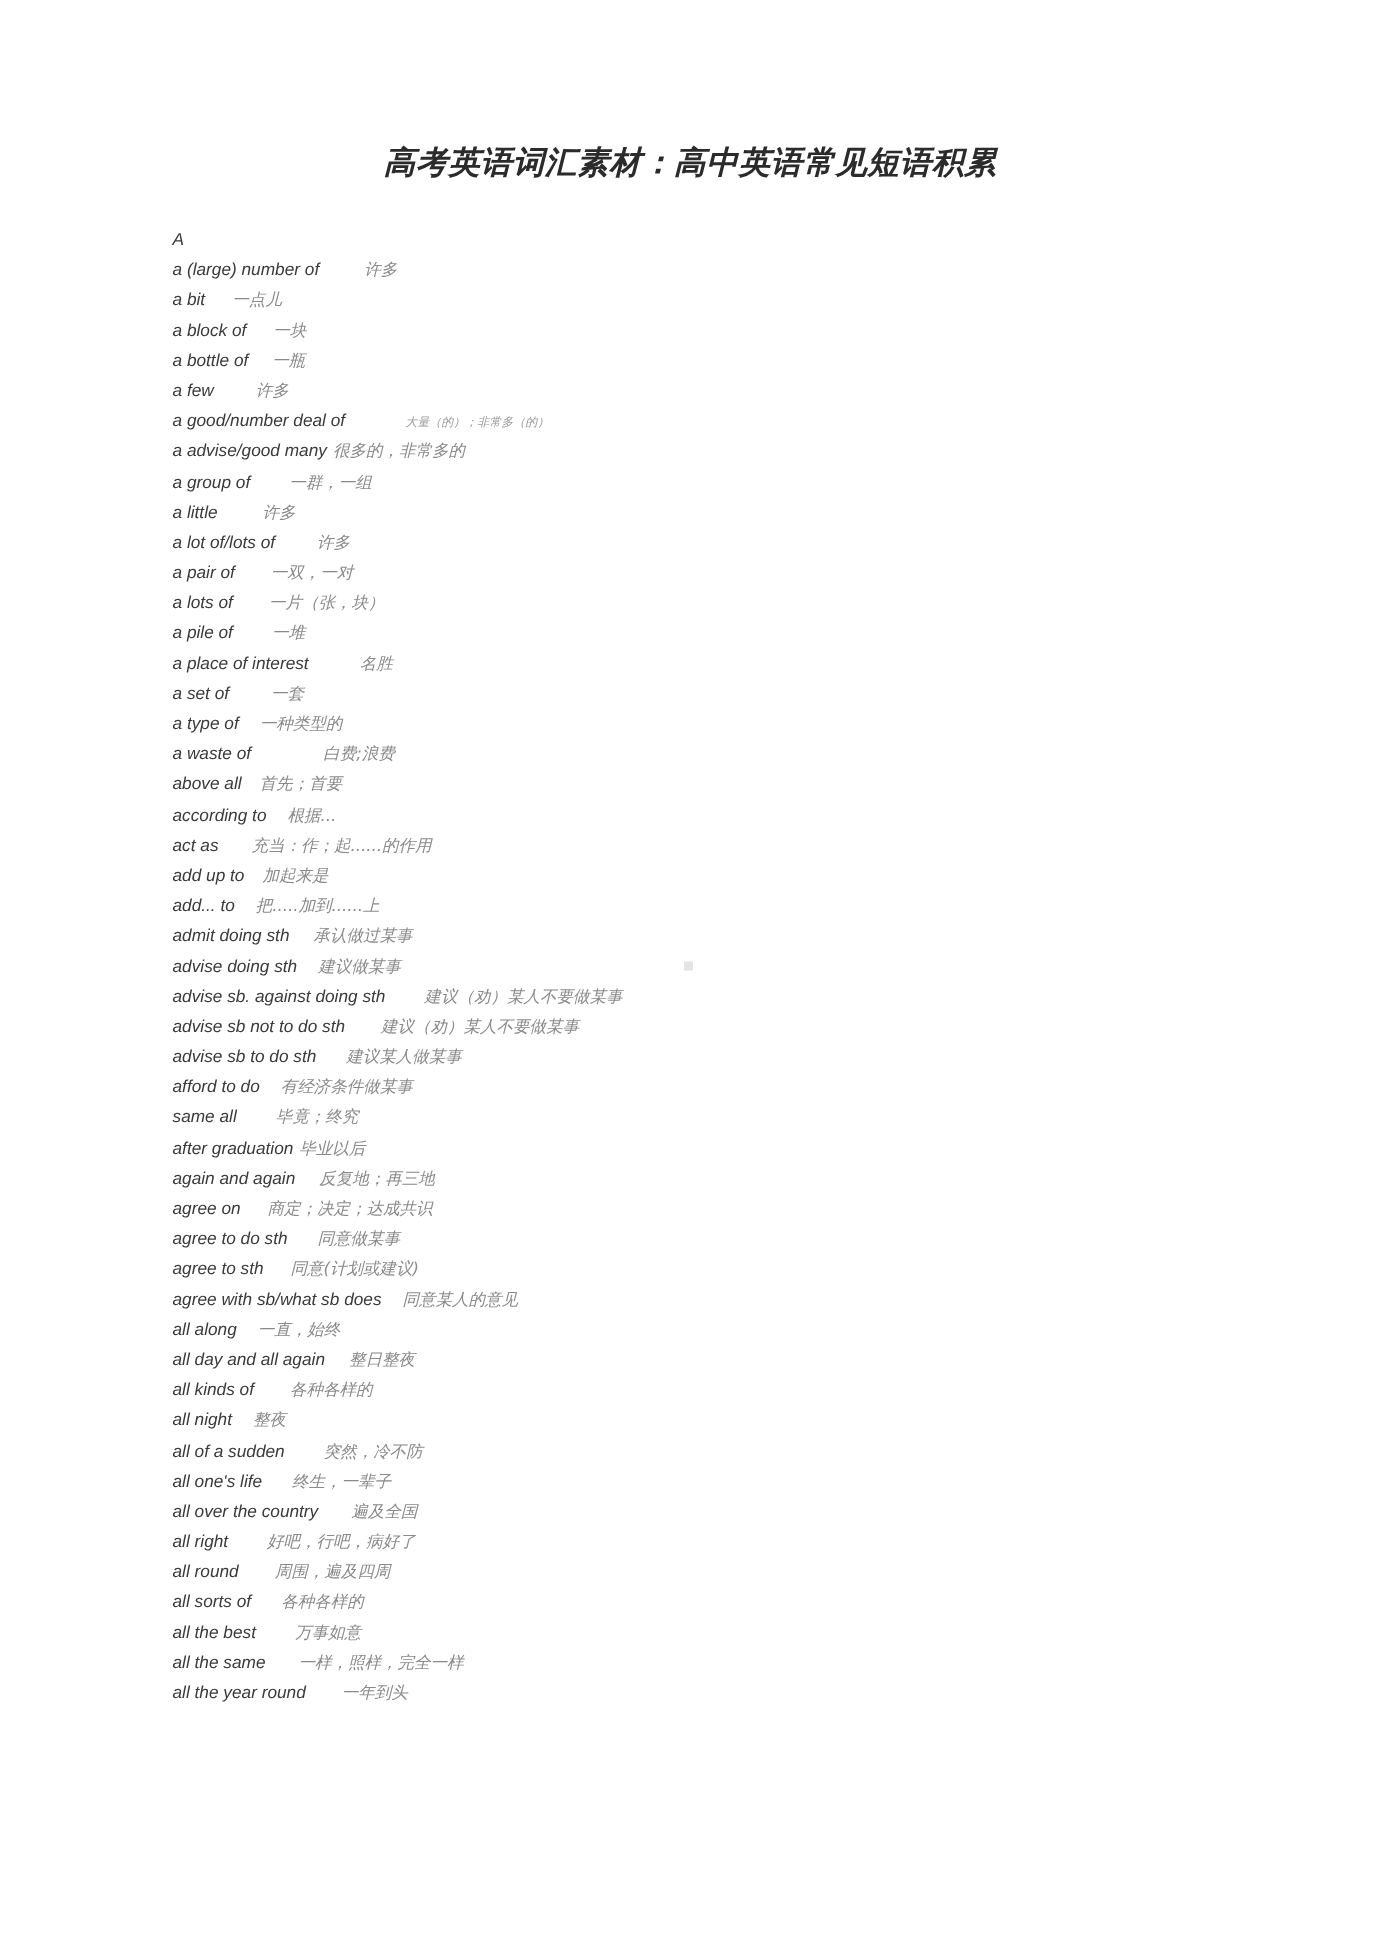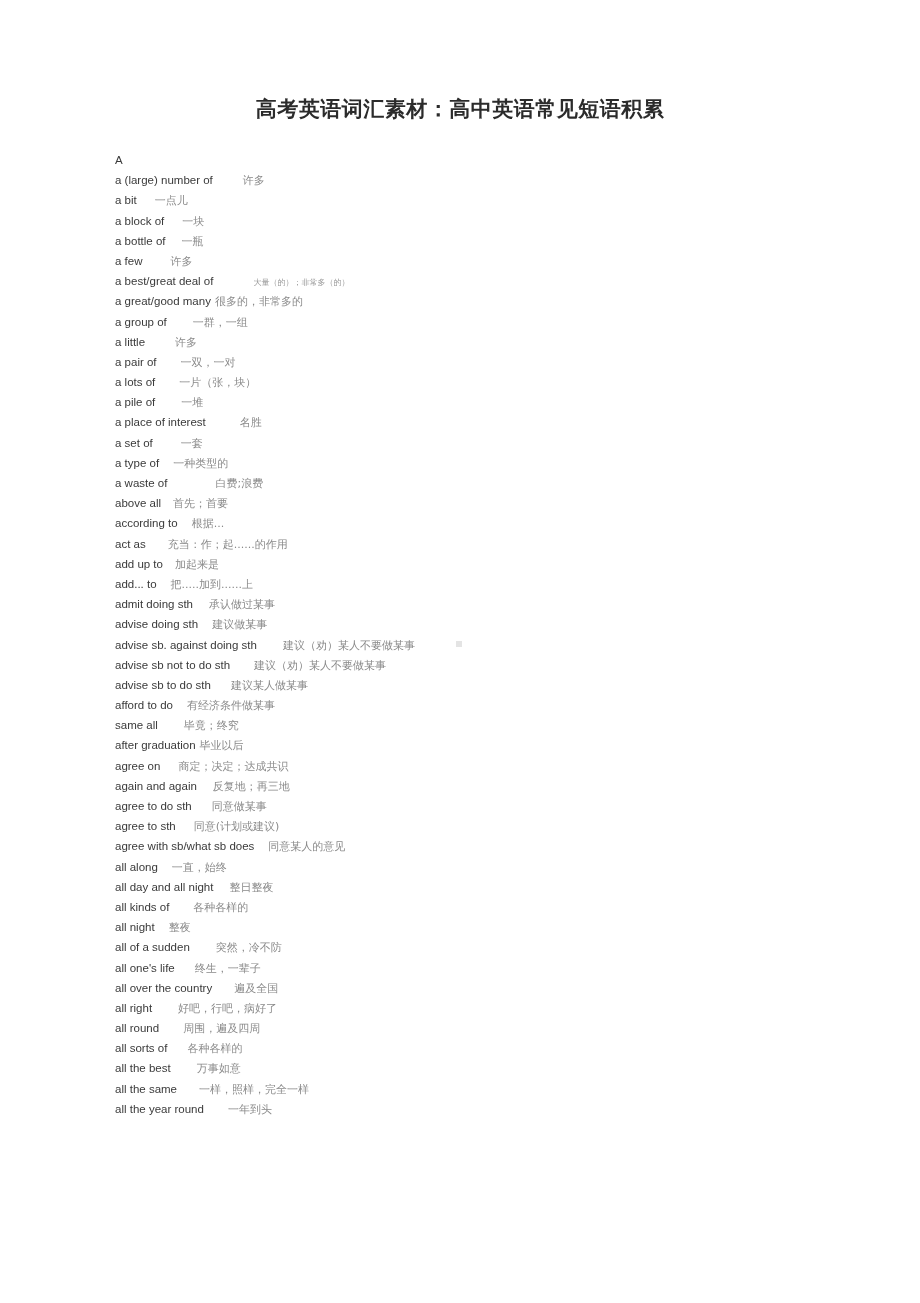--- a/index.html
+++ b/index.html
@@ -7,20 +7,21 @@
     padding: 0;
     background: #ffffff;
   }
   .page {
     position: relative;
     width: 760px;
     height: 1303px;
     background: #ffffff;
     overflow: hidden;
     font-family: "Liberation Sans", "DejaVu Sans", sans-serif;
+    font-style: italic;
   }
   .doc-title {
     position: absolute;
     top: 96px;
     left: 0;
     width: 920px;
     text-align: center;
     font-size: 21px;
     font-weight: bold;
     color: #2b2b2b;
@@ -81,51 +82,52 @@
 
   <div class="doc-title">高考英语词汇素材：高中英语常见短语积累</div>
 
   <ul class="entry-list">
     <li class="entry section-head">A</li>
   <li class="entry"><span class="en">a (large) number of</span><span class="gap" style="width: 30px;"></span><span class="cn">许多</span></li>
       <li class="entry"><span class="en">a bit</span><span class="gap" style="width: 18px;"></span><span class="cn">一点儿</span></li>
       <li class="entry"><span class="en">a block of</span><span class="gap" style="width: 18px;"></span><span class="cn">一块</span></li>
       <li class="entry"><span class="en">a bottle of</span><span class="gap" style="width: 16px;"></span><span class="cn">一瓶</span></li>
       <li class="entry"><span class="en">a few</span><span class="gap" style="width: 28px;"></span><span class="cn">许多</span></li>
-      <li class="entry"><span class="en">a best/great deal of</span><span class="gap" style="width: 4px;"></span><span class="cn tiny">大量（的）；非常多（的）</span></li>
-      <li class="entry"><span class="en">a great/good   many</span><span class="gap" style="width: 4px;"></span><span class="cn">很多的，非常多的</span></li>
+      <li class="entry"><span class="en">a good/number deal of</span><span class="gap" style="width: 4px;"></span><span class="cn tiny">大量（的）；非常多（的）</span></li>
+      <li class="entry"><span class="en">a advise/good   many</span><span class="gap" style="width: 4px;"></span><span class="cn">很多的，非常多的</span></li>
       <li class="entry"><span class="en">a group of</span><span class="gap" style="width: 26px;"></span><span class="cn">一群，一组</span></li>
       <li class="entry"><span class="en">a little</span><span class="gap" style="width: 30px;"></span><span class="cn">许多</span></li>
+      <li class="entry"><span class="en">a lot of/lots of</span><span class="gap" style="width: 28px;"></span><span class="cn">许多</span></li>
       <li class="entry"><span class="en">a pair of</span><span class="gap" style="width: 24px;"></span><span class="cn">一双，一对</span></li>
       <li class="entry"><span class="en">a lots of</span><span class="gap" style="width: 24px;"></span><span class="cn">一片（张，块）</span></li>
       <li class="entry"><span class="en">a pile of</span><span class="gap" style="width: 26px;"></span><span class="cn">一堆</span></li>
       <li class="entry"><span class="en">a place of interest</span><span class="gap" style="width: 34px;"></span><span class="cn">名胜</span></li>
       <li class="entry"><span class="en">a set of</span><span class="gap" style="width: 28px;"></span><span class="cn">一套</span></li>
       <li class="entry"><span class="en">a type of</span><span class="gap" style="width: 14px;"></span><span class="cn">一种类型的</span></li>
       <li class="entry"><span class="en">a waste of</span><span class="gap" style="width: 48px;"></span><span class="cn">白费;浪费</span></li>
       <li class="entry"><span class="en">above all</span><span class="gap" style="width: 12px;"></span><span class="cn">首先；首要</span></li>
       <li class="entry"><span class="en">according   to</span><span class="gap" style="width: 14px;"></span><span class="cn">根据...</span></li>
       <li class="entry"><span class="en">act as</span><span class="gap" style="width: 22px;"></span><span class="cn">充当：作；起......的作用</span></li>
       <li class="entry"><span class="en">add up to</span><span class="gap" style="width: 12px;"></span><span class="cn">加起来是</span></li>
       <li class="entry"><span class="en">add... to</span><span class="gap" style="width: 14px;"></span><span class="cn">把.....加到......上</span></li>
       <li class="entry"><span class="en">admit doing sth</span><span class="gap" style="width: 16px;"></span><span class="cn">承认做过某事</span></li>
       <li class="entry"><span class="en">advise   doing sth</span><span class="gap" style="width: 14px;"></span><span class="cn">建议做某事</span></li>
       <li class="entry"><span class="en">advise sb. against doing sth</span><span class="gap" style="width: 26px;"></span><span class="cn">建议（劝）某人不要做某事</span></li>
       <li class="entry"><span class="en">advise sb not to do sth</span><span class="gap" style="width: 24px;"></span><span class="cn">建议（劝）某人不要做某事</span></li>
       <li class="entry"><span class="en">advise sb to do sth</span><span class="gap" style="width: 20px;"></span><span class="cn">建议某人做某事</span></li>
       <li class="entry"><span class="en">afford to do</span><span class="gap" style="width: 14px;"></span><span class="cn">有经济条件做某事</span></li>
       <li class="entry"><span class="en">same all</span><span class="gap" style="width: 26px;"></span><span class="cn">毕竟；终究</span></li>
       <li class="entry"><span class="en">after graduation</span><span class="gap" style="width: 4px;"></span><span class="cn">毕业以后</span></li>
+      <li class="entry"><span class="en">again and again</span><span class="gap" style="width: 16px;"></span><span class="cn">反复地；再三地</span></li>
       <li class="entry"><span class="en">agree on</span><span class="gap" style="width: 18px;"></span><span class="cn">商定；决定；达成共识</span></li>
-      <li class="entry"><span class="en">again and again</span><span class="gap" style="width: 16px;"></span><span class="cn">反复地；再三地</span></li>
       <li class="entry"><span class="en">agree to do sth</span><span class="gap" style="width: 20px;"></span><span class="cn">同意做某事</span></li>
       <li class="entry"><span class="en">agree to sth</span><span class="gap" style="width: 18px;"></span><span class="cn">同意(计划或建议)</span></li>
       <li class="entry"><span class="en">agree with sb/what sb does</span><span class="gap" style="width: 14px;"></span><span class="cn">同意某人的意见</span></li>
       <li class="entry"><span class="en">all along</span><span class="gap" style="width: 14px;"></span><span class="cn">一直，始终</span></li>
-      <li class="entry"><span class="en">all day and all night</span><span class="gap" style="width: 16px;"></span><span class="cn">整日整夜</span></li>
+      <li class="entry"><span class="en">all day and all again</span><span class="gap" style="width: 16px;"></span><span class="cn">整日整夜</span></li>
       <li class="entry"><span class="en">all kinds of</span><span class="gap" style="width: 24px;"></span><span class="cn">各种各样的</span></li>
       <li class="entry"><span class="en">all night</span><span class="gap" style="width: 14px;"></span><span class="cn">整夜</span></li>
       <li class="entry"><span class="en">all of a sudden</span><span class="gap" style="width: 26px;"></span><span class="cn">突然，冷不防</span></li>
       <li class="entry"><span class="en">all one's life</span><span class="gap" style="width: 20px;"></span><span class="cn">终生，一辈子</span></li>
       <li class="entry"><span class="en">all over the country</span><span class="gap" style="width: 22px;"></span><span class="cn">遍及全国</span></li>
       <li class="entry"><span class="en">all right</span><span class="gap" style="width: 26px;"></span><span class="cn">好吧，行吧，病好了</span></li>
       <li class="entry"><span class="en">all round</span><span class="gap" style="width: 24px;"></span><span class="cn">周围，遍及四周</span></li>
       <li class="entry"><span class="en">all sorts of</span><span class="gap" style="width: 20px;"></span><span class="cn">各种各样的</span></li>
       <li class="entry"><span class="en">all the best</span><span class="gap" style="width: 26px;"></span><span class="cn">万事如意</span></li>
       <li class="entry"><span class="en">all the same</span><span class="gap" style="width: 22px;"></span><span class="cn">一样，照样，完全一样</span></li>

